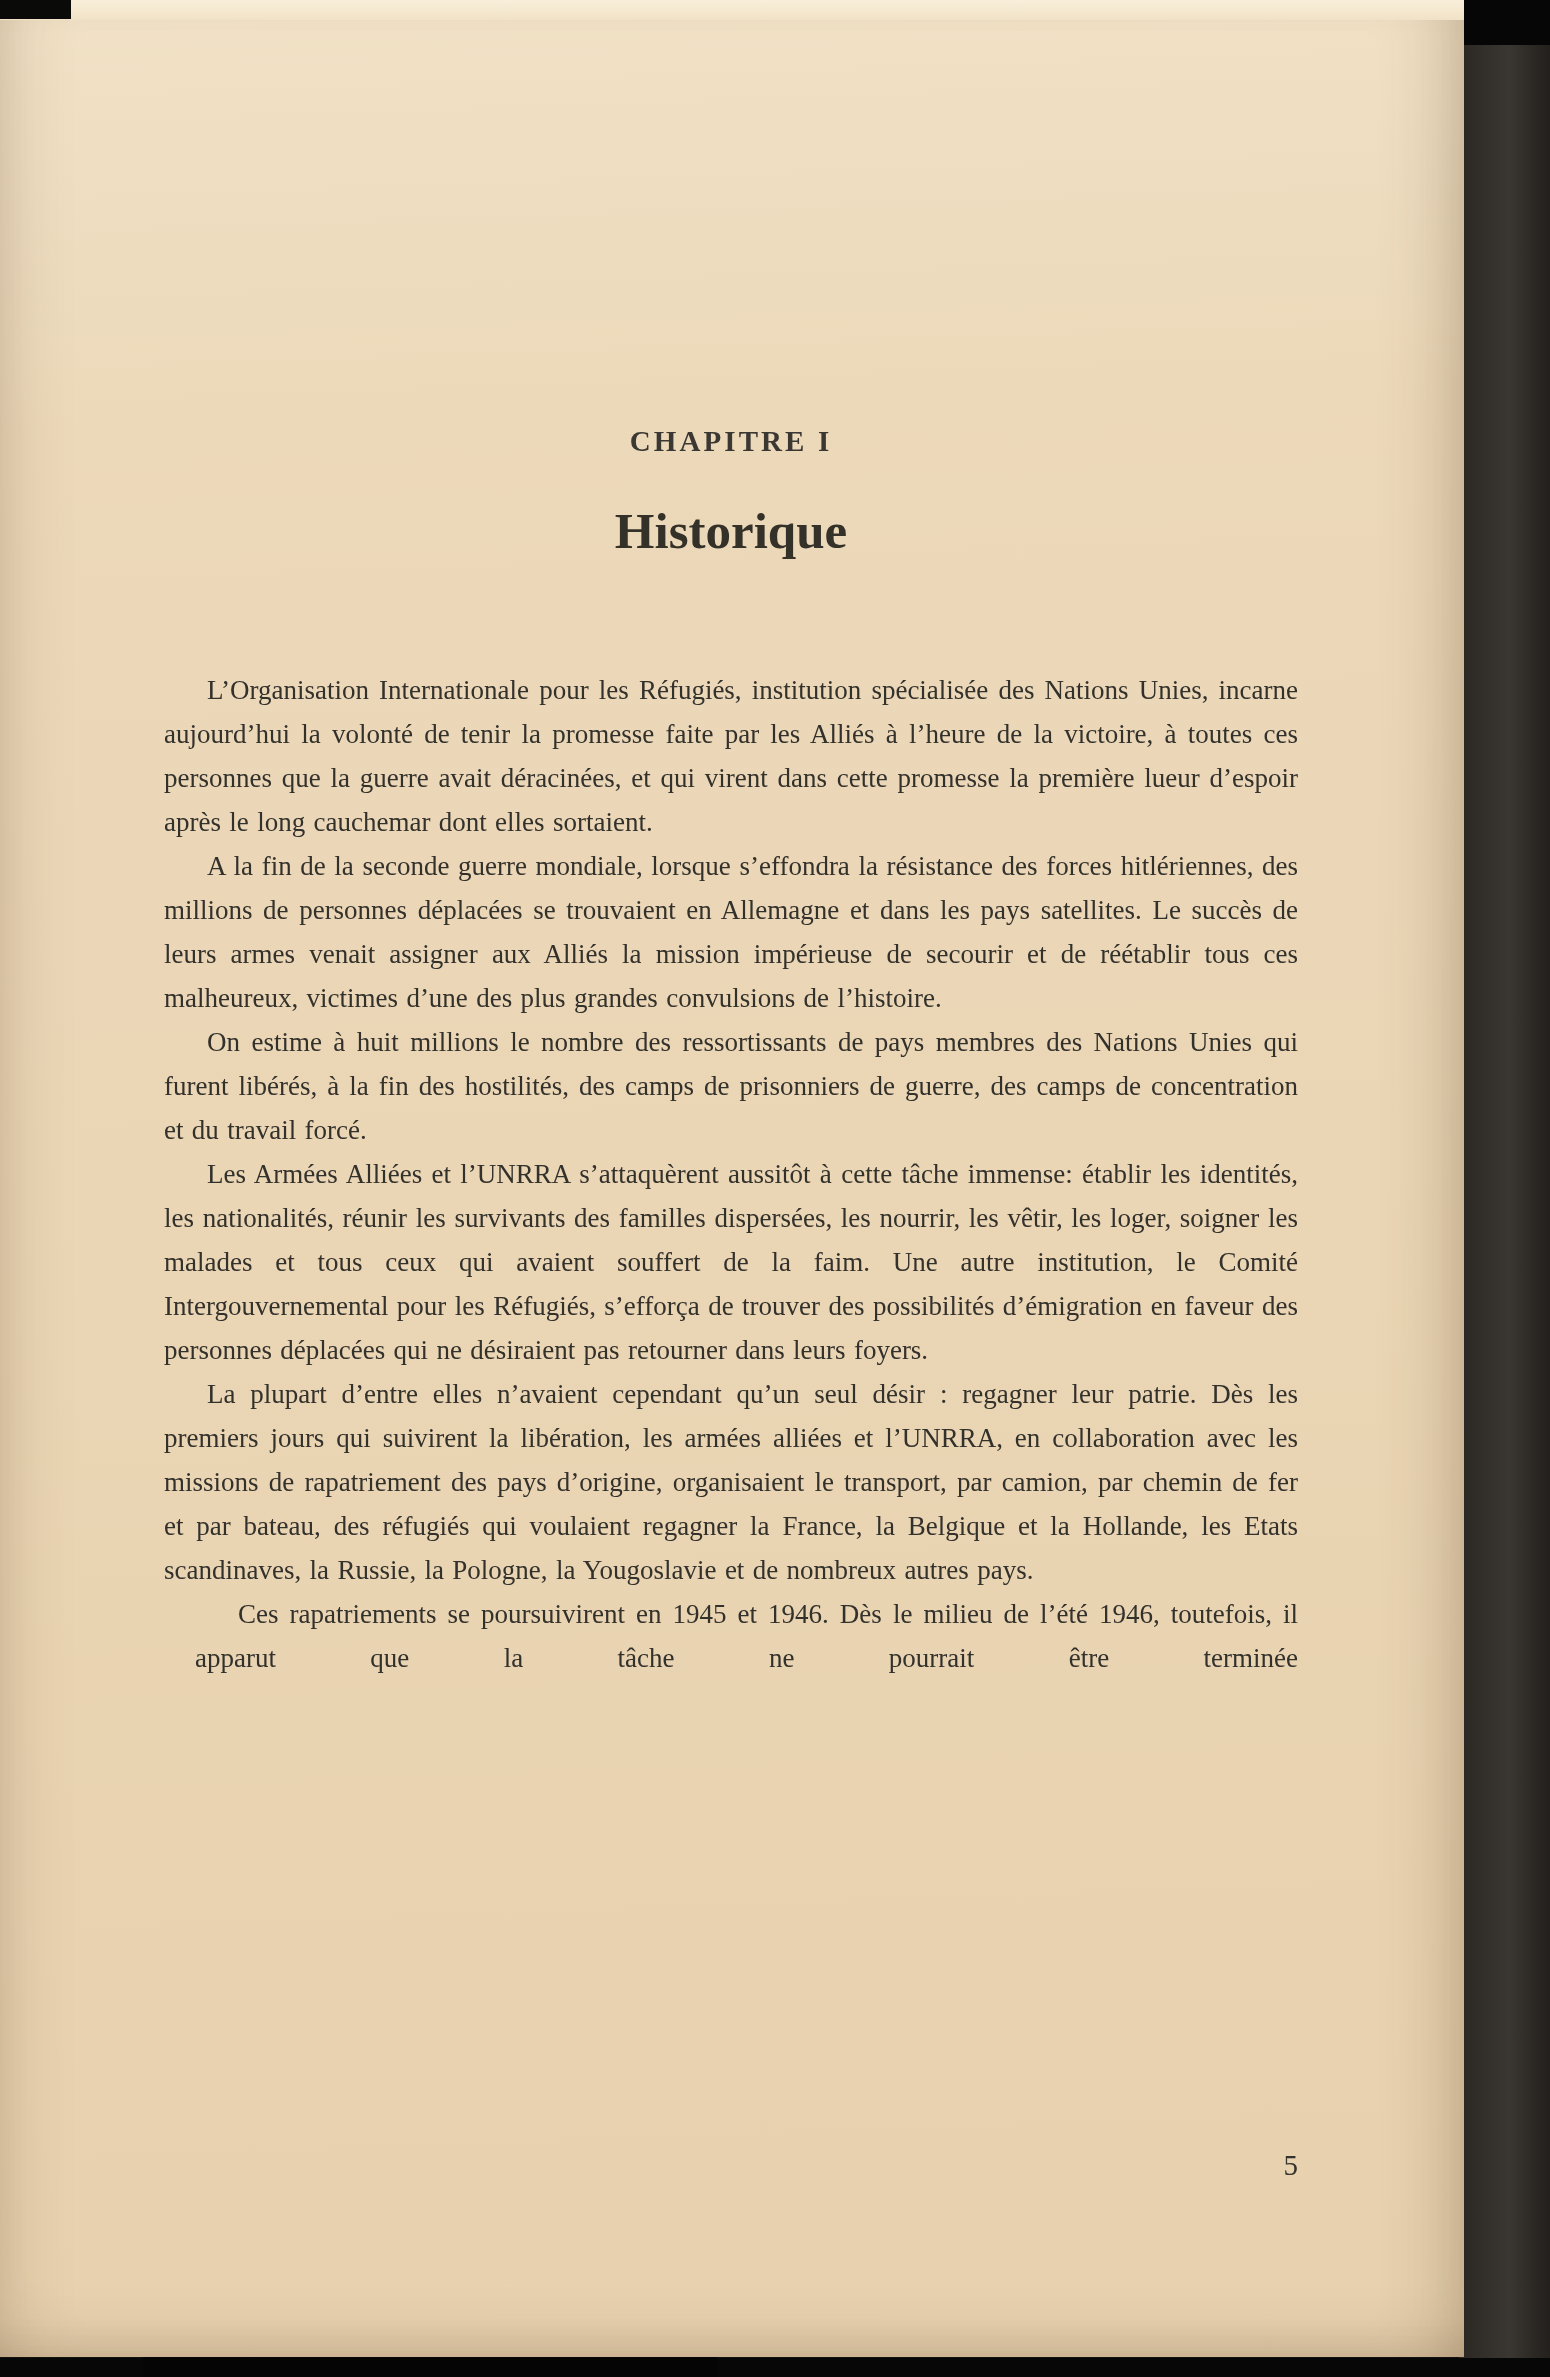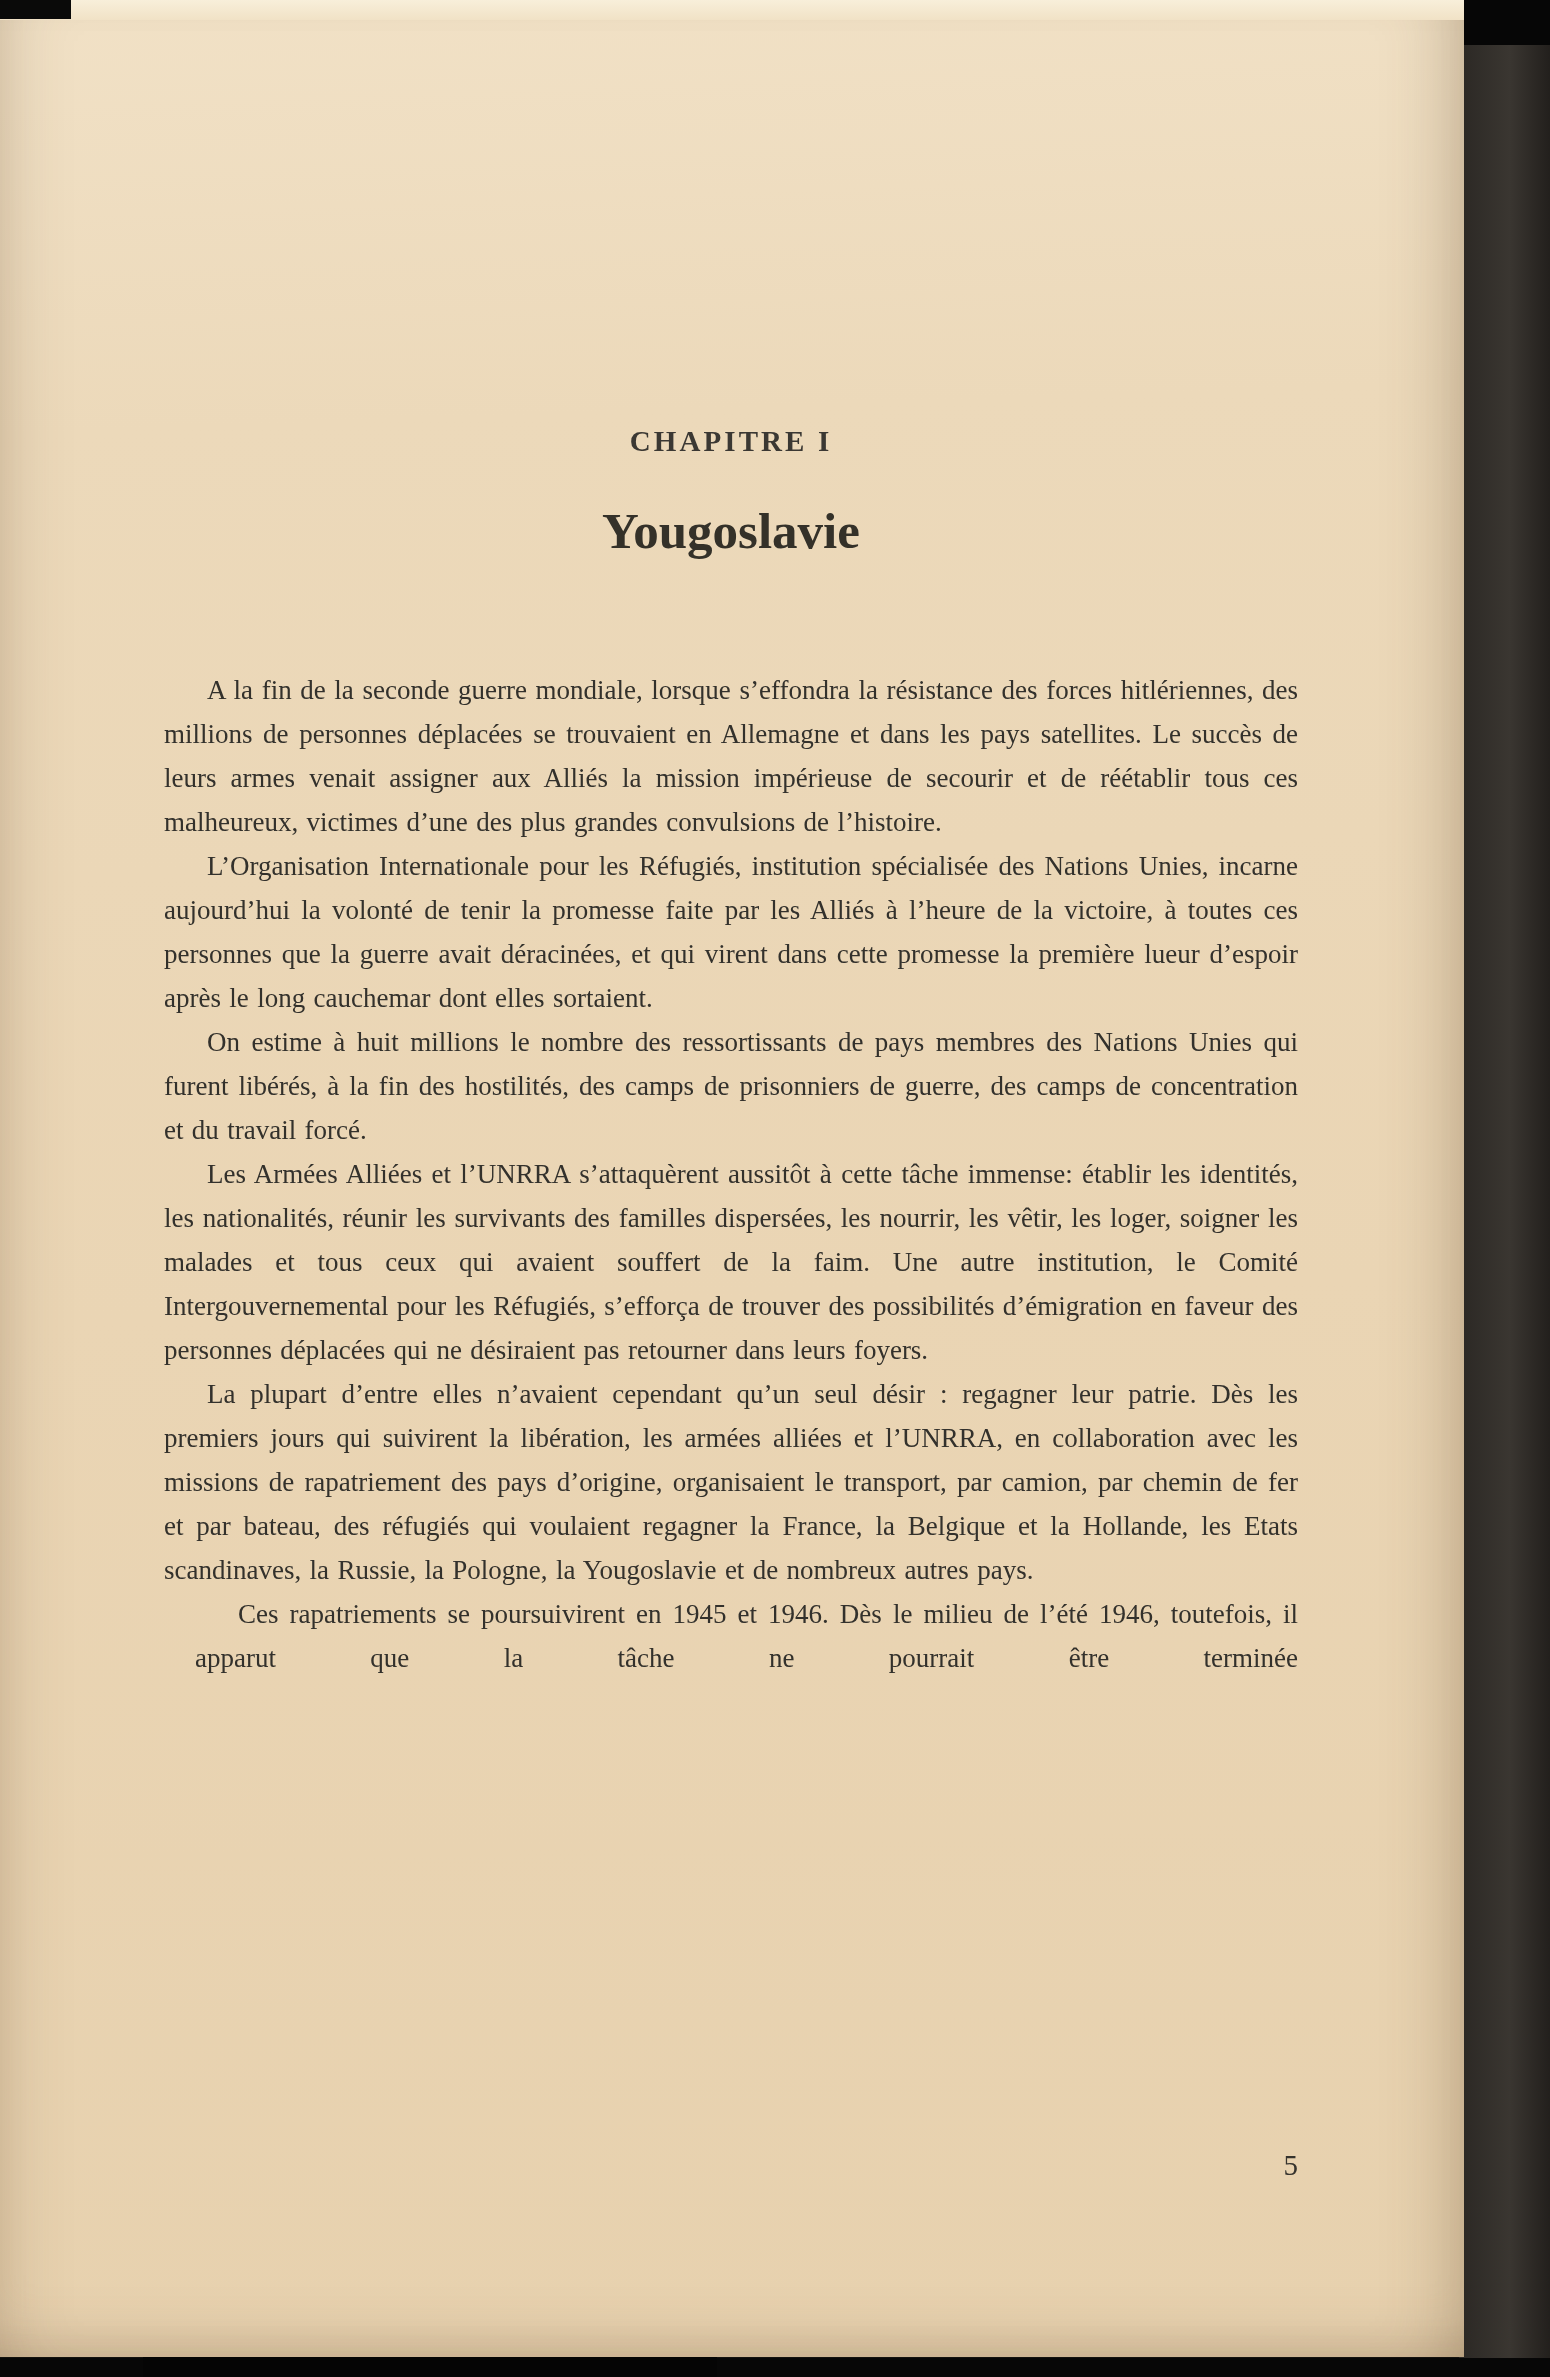--- a/index.html
+++ b/index.html
@@ -150,25 +150,25 @@
   <div class="scan-bottom-block"></div>
 
   <div class="paper">
     <div class="paper-top-edge"></div>
     <div class="scan-topleft-corner"></div>
 
     <div class="text-column">
 
       <div class="chapter-header">CHAPITRE I</div>
 
-      <div class="chapter-title">Yougoslavie</div>
+      <div class="chapter-title">Historique</div>
 
       <div class="body-text">
+        <p>L’Organisation Internationale pour les Réfugiés, institution spécialisée des Nations Unies, incarne aujourd’hui la volonté de tenir la promesse faite par les Alliés à l’heure de la victoire, à toutes ces personnes que la guerre avait déracinées, et qui virent dans cette promesse la première lueur d’espoir après le long cauchemar dont elles sortaient.</p>
         <p>A la fin de la seconde guerre mondiale, lorsque s’effondra la résistance des forces hitlériennes, des millions de personnes déplacées se trouvaient en Allemagne et dans les pays satellites. Le succès de leurs armes venait assigner aux Alliés la mission impérieuse de secourir et de réétablir tous ces malheureux, victimes d’une des plus grandes convulsions de l’histoire.</p>
-        <p>L’Organisation Internationale pour les Réfugiés, institution spécialisée des Nations Unies, incarne aujourd’hui la volonté de tenir la promesse faite par les Alliés à l’heure de la victoire, à toutes ces personnes que la guerre avait déracinées, et qui virent dans cette promesse la première lueur d’espoir après le long cauchemar dont elles sortaient.</p>
         <p>On estime à huit millions le nombre des ressortissants de pays membres des Nations Unies qui furent libérés, à la fin des hostilités, des camps de prisonniers de guerre, des camps de concentration et du travail forcé.</p>
         <p>Les Armées Alliées et l’UNRRA s’attaquèrent aussitôt à cette tâche immense: établir les identités, les nationalités, réunir les survivants des familles dispersées, les nourrir, les vêtir, les loger, soigner les malades et tous ceux qui avaient souffert de la faim. Une autre institution, le Comité Intergouvernemental pour les Réfugiés, s’efforça de trouver des possibilités d’émigration en faveur des personnes déplacées qui ne désiraient pas retourner dans leurs foyers.</p>
         <p>La plupart d’entre elles n’avaient cependant qu’un seul désir : regagner leur patrie. Dès les premiers jours qui suivirent la libération, les armées alliées et l’UNRRA, en collaboration avec les missions de rapatriement des pays d’origine, organisaient le transport, par camion, par chemin de fer et par bateau, des réfugiés qui voulaient regagner la France, la Belgique et la Hollande, les Etats scandinaves, la Russie, la Pologne, la Yougoslavie et de nombreux autres pays.</p>
         <p class="force-justify-last">Ces rapatriements se poursuivirent en 1945 et 1946. Dès le milieu de l’été 1946, toutefois, il apparut que la tâche ne pourrait être terminée</p>
       </div>
 
       <div class="page-number">5</div>
 
     </div>
   </div>

